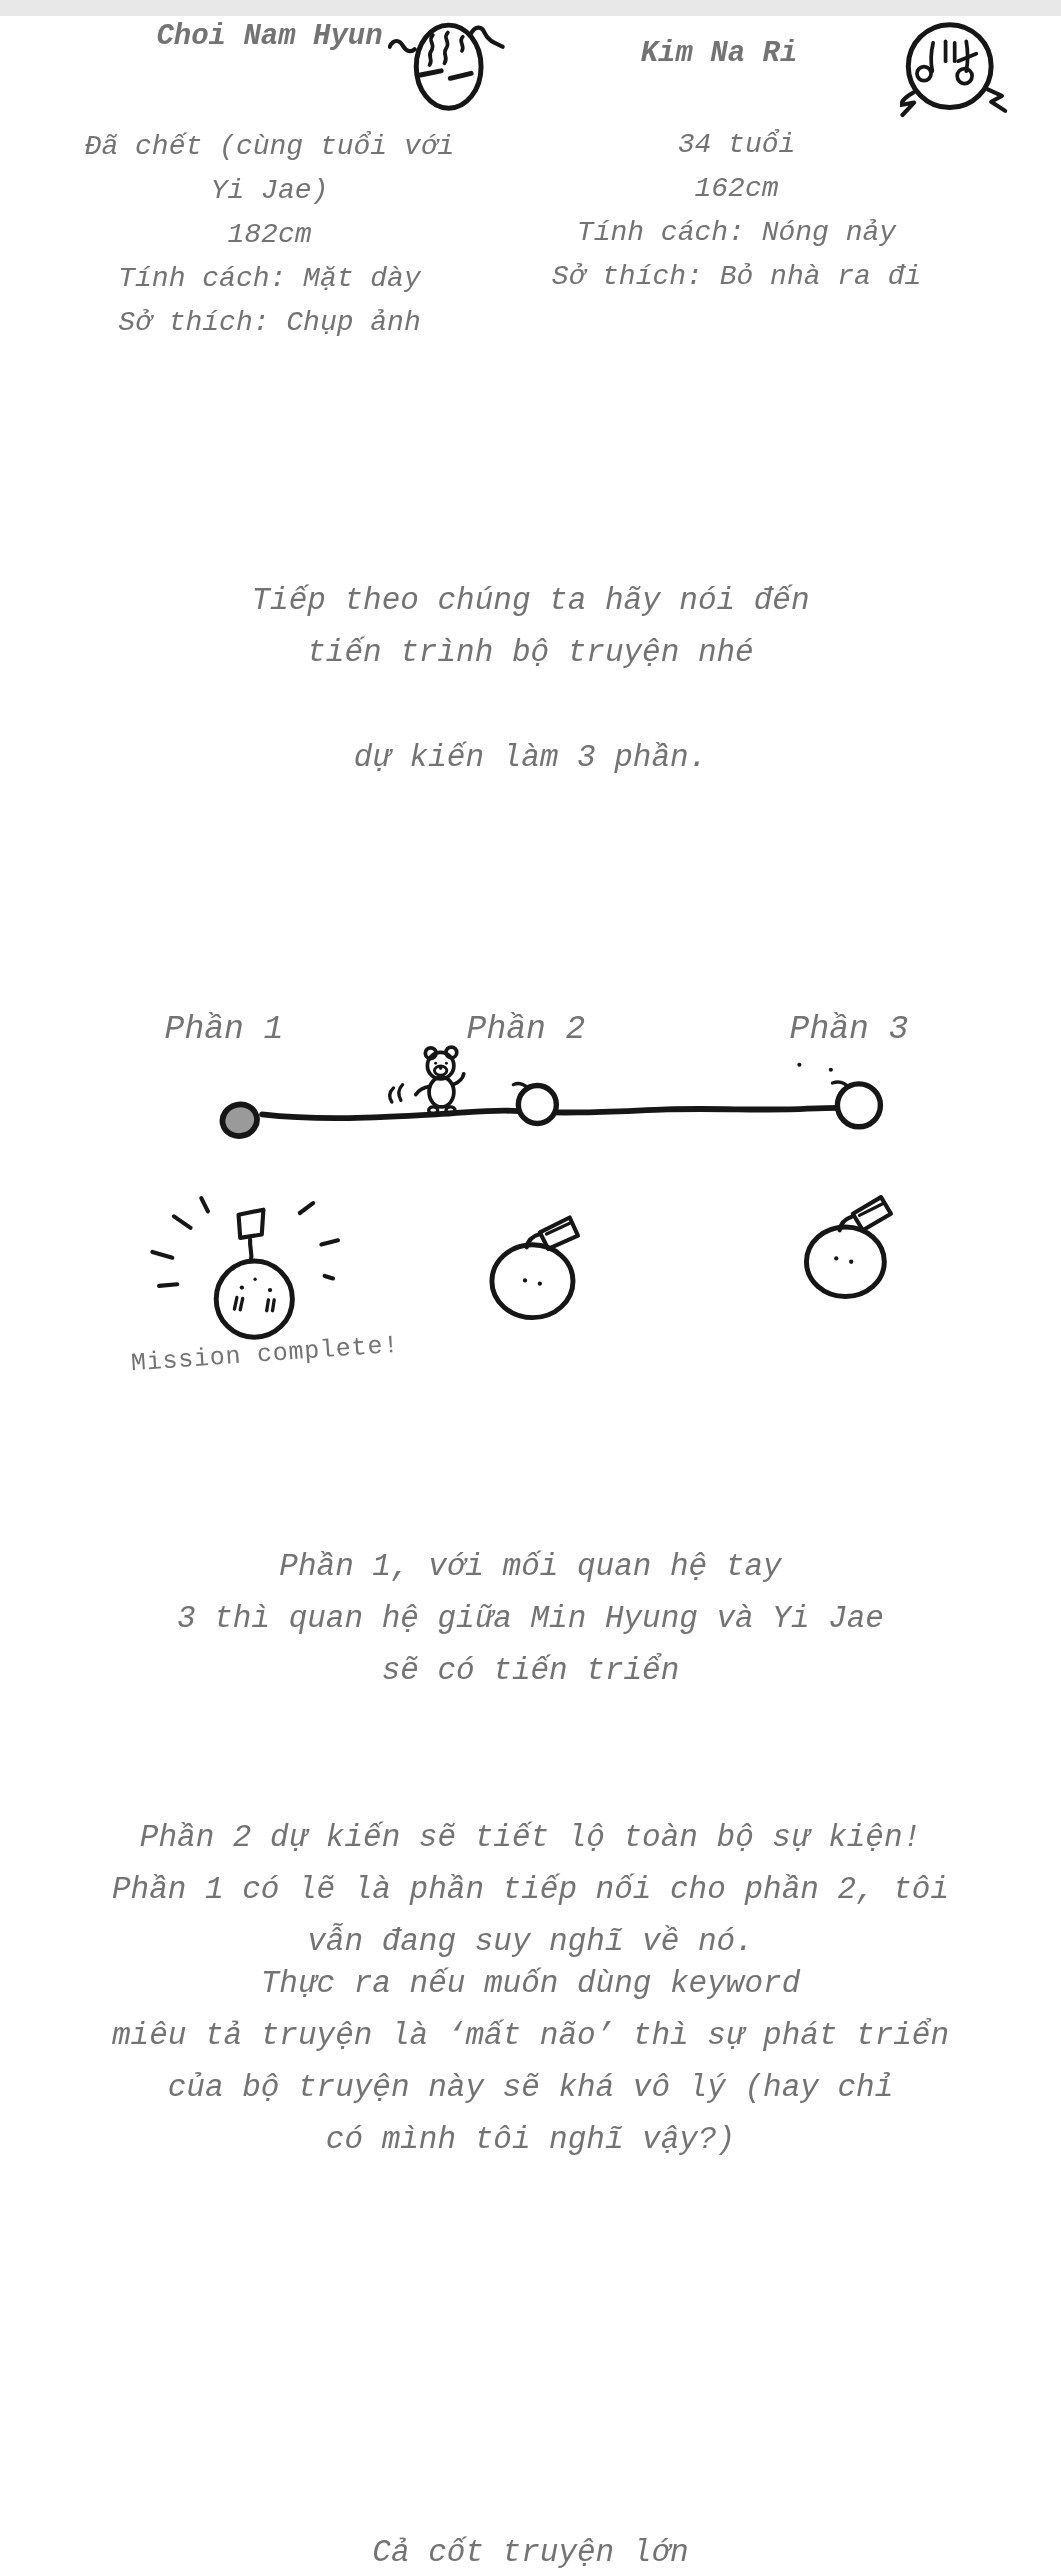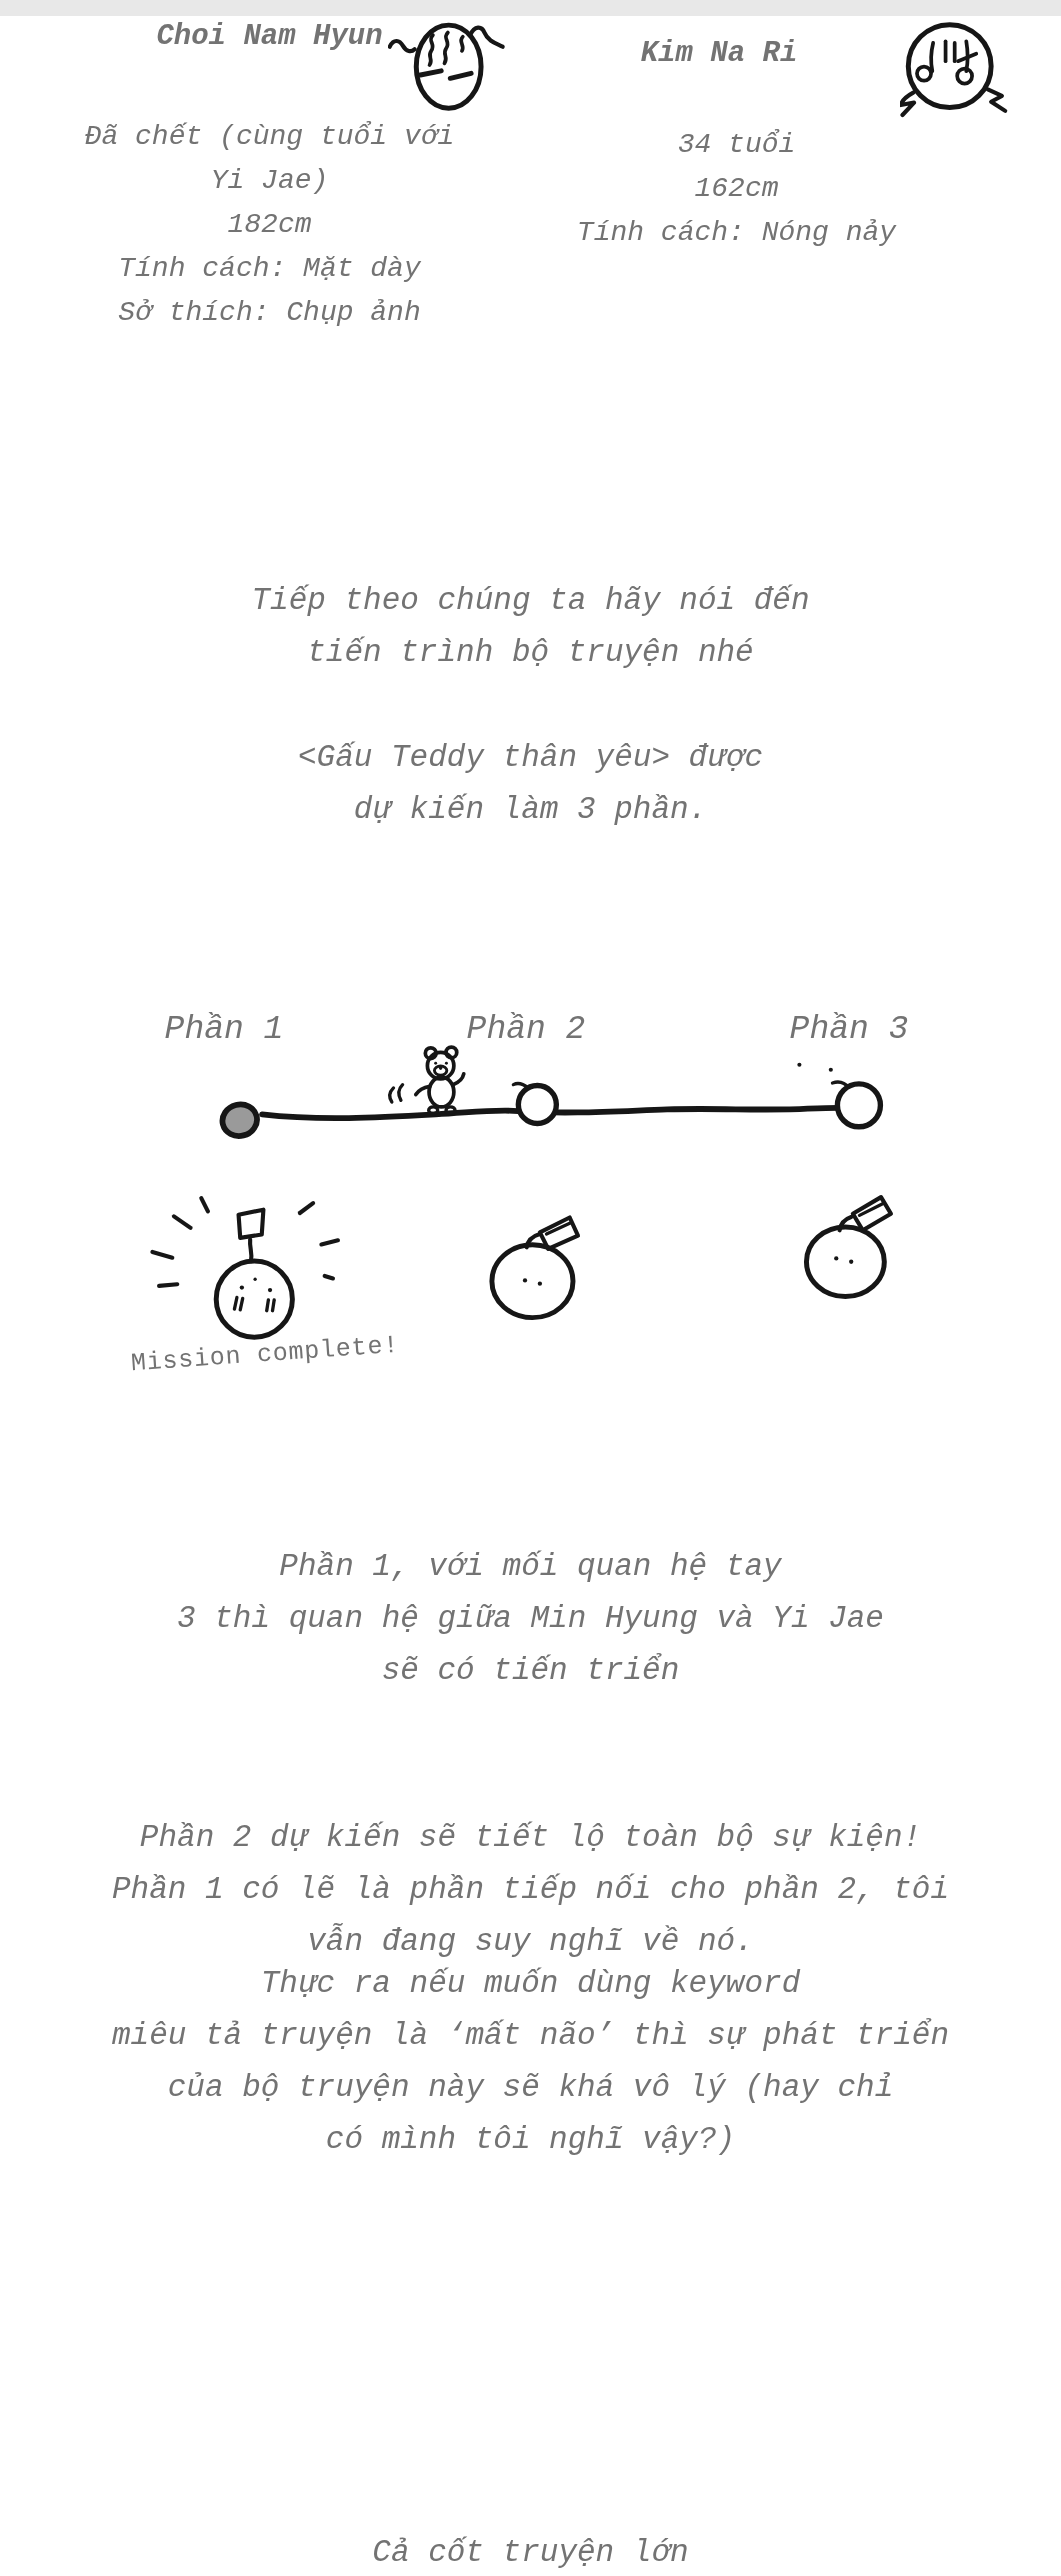--- a/index.html
+++ b/index.html
@@ -34,21 +34,21 @@
     <path class="stroke" stroke-width="5" d="M2 32 c5 -10 12 -8 16 -1 c4 7 10 8 14 4"></path>
     <ellipse class="stroke" cx="73" cy="56" rx="39" ry="50" stroke-width="6" fill="#ffffff"></ellipse>
     <path class="stroke" stroke-width="4.5" d="M54 18 c-7 7 4 11 -2 19 c-5 7 3 10 -2 17"></path>
     <path class="stroke" stroke-width="4.5" d="M72 15 c-7 7 4 11 -2 19 c-5 7 3 10 -2 18"></path>
     <path class="stroke" stroke-width="4.5" d="M90 20 c-6 6 3 10 -1 17"></path>
     <path class="stroke" stroke-width="6" d="M39 66 l25 -5"></path>
     <path class="stroke" stroke-width="6" d="M75 70 l25 -6"></path>
     <path class="stroke" stroke-width="5" d="M99 18 c5 -12 14 -11 17 -3 c4 10 14 13 22 17"></path>
   </svg>
 
-  <div class="abs txt profile-lines" style="left:0;top:99px;width:539px;">
+  <div class="abs txt profile-lines" style="left:0;top:109px;width:539px;">
     <div>Đã chết (cùng tuổi với</div>
     <div>Yi Jae)</div>
     <div>182cm</div>
     <div>Tính cách: Mặt dày</div>
     <div>Sở thích: Chụp ảnh</div>
   </div>
 
   <div class="abs" style="left:524px;top:16.6px;width:390px;">
     <div class="txt name" style="width:390px;">Kim Na Ri</div>
   </div>
@@ -63,28 +63,28 @@
     <path class="stroke" stroke-width="4.5" d="M70 52 l22 -9"></path>
     <circle class="stroke" cx="78" cy="70" r="9" stroke-width="4.5"></circle>
     <path class="stroke" stroke-width="5" d="M16 90 q-13 7 -15 15 l16 -3 l-14 15"></path>
     <path class="stroke" stroke-width="5" d="M106 86 l17 8 l-13 7 l17 11"></path>
   </svg>
 
   <div class="abs txt profile-lines" style="left:529px;top:107px;width:415px;">
     <div>34 tuổi</div>
     <div>162cm</div>
     <div>Tính cách: Nóng nảy</div>
+    <div>Sở thích: Bỏ nhà ra đi</div>
   </div>
 
   <div class="abs txt para" style="left:0;top:559px;width:1061px;">
     <div>Tiếp theo chúng ta hãy nói đến</div>
     <div>tiến trình bộ truyện nhé</div>
   </div>
   <div class="abs txt para" style="left:0;top:716px;width:1061px;">
-    <div>&lt;Gấu Teddy thân yêu&gt; được</div>
     <div>dự kiến làm 3 phần.</div>
   </div>
 
   <div class="abs txt tl-label" style="left:108px;top:993px;width:232px;">Phần 1</div>
   <div class="abs txt tl-label" style="left:410px;top:993px;width:232px;">Phần 2</div>
   <div class="abs txt tl-label" style="left:733px;top:993px;width:232px;">Phần 3</div>
 
   <svg class="abs" style="left:145px;top:1024px;" width="788" height="124" viewBox="0 0 950 150">
 
     <path class="stroke" stroke-width="7" d="M140 90 c70 8 140 4 210 0 c50 -3 70 -6 100 -4 c60 4 120 0 180 -2 c60 -2 120 2 170 -1 q25 -1 37 -1"></path>

